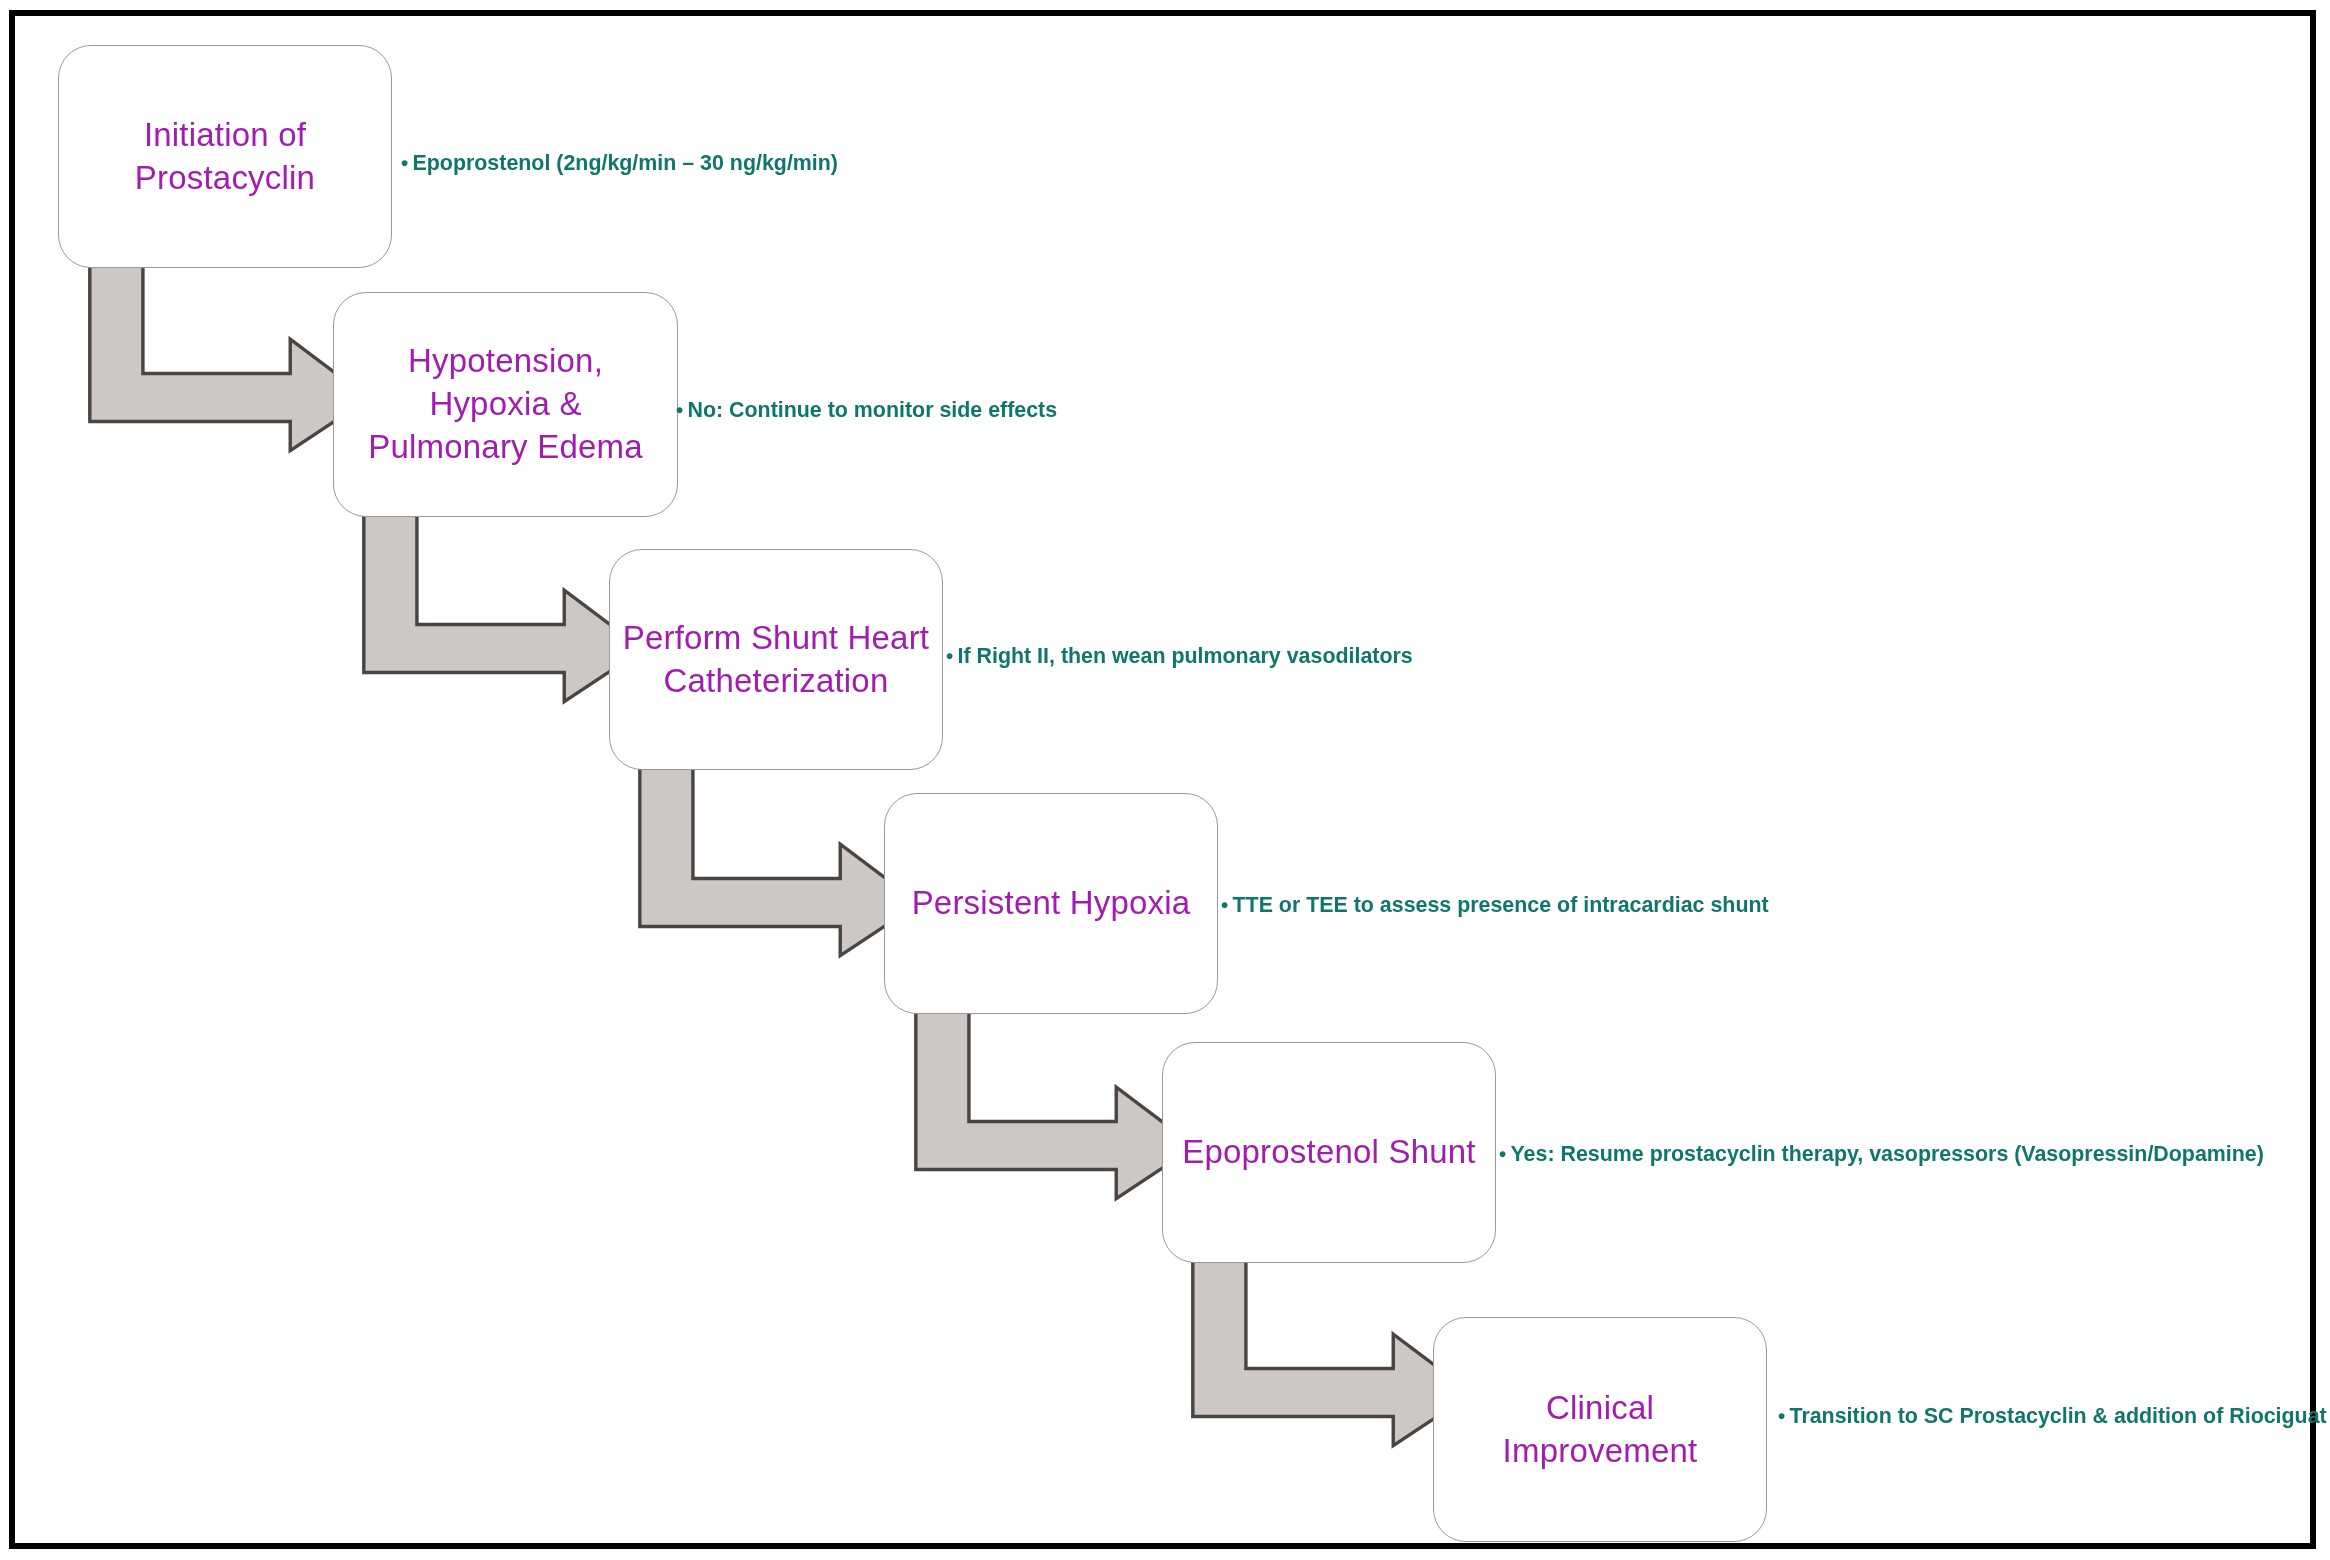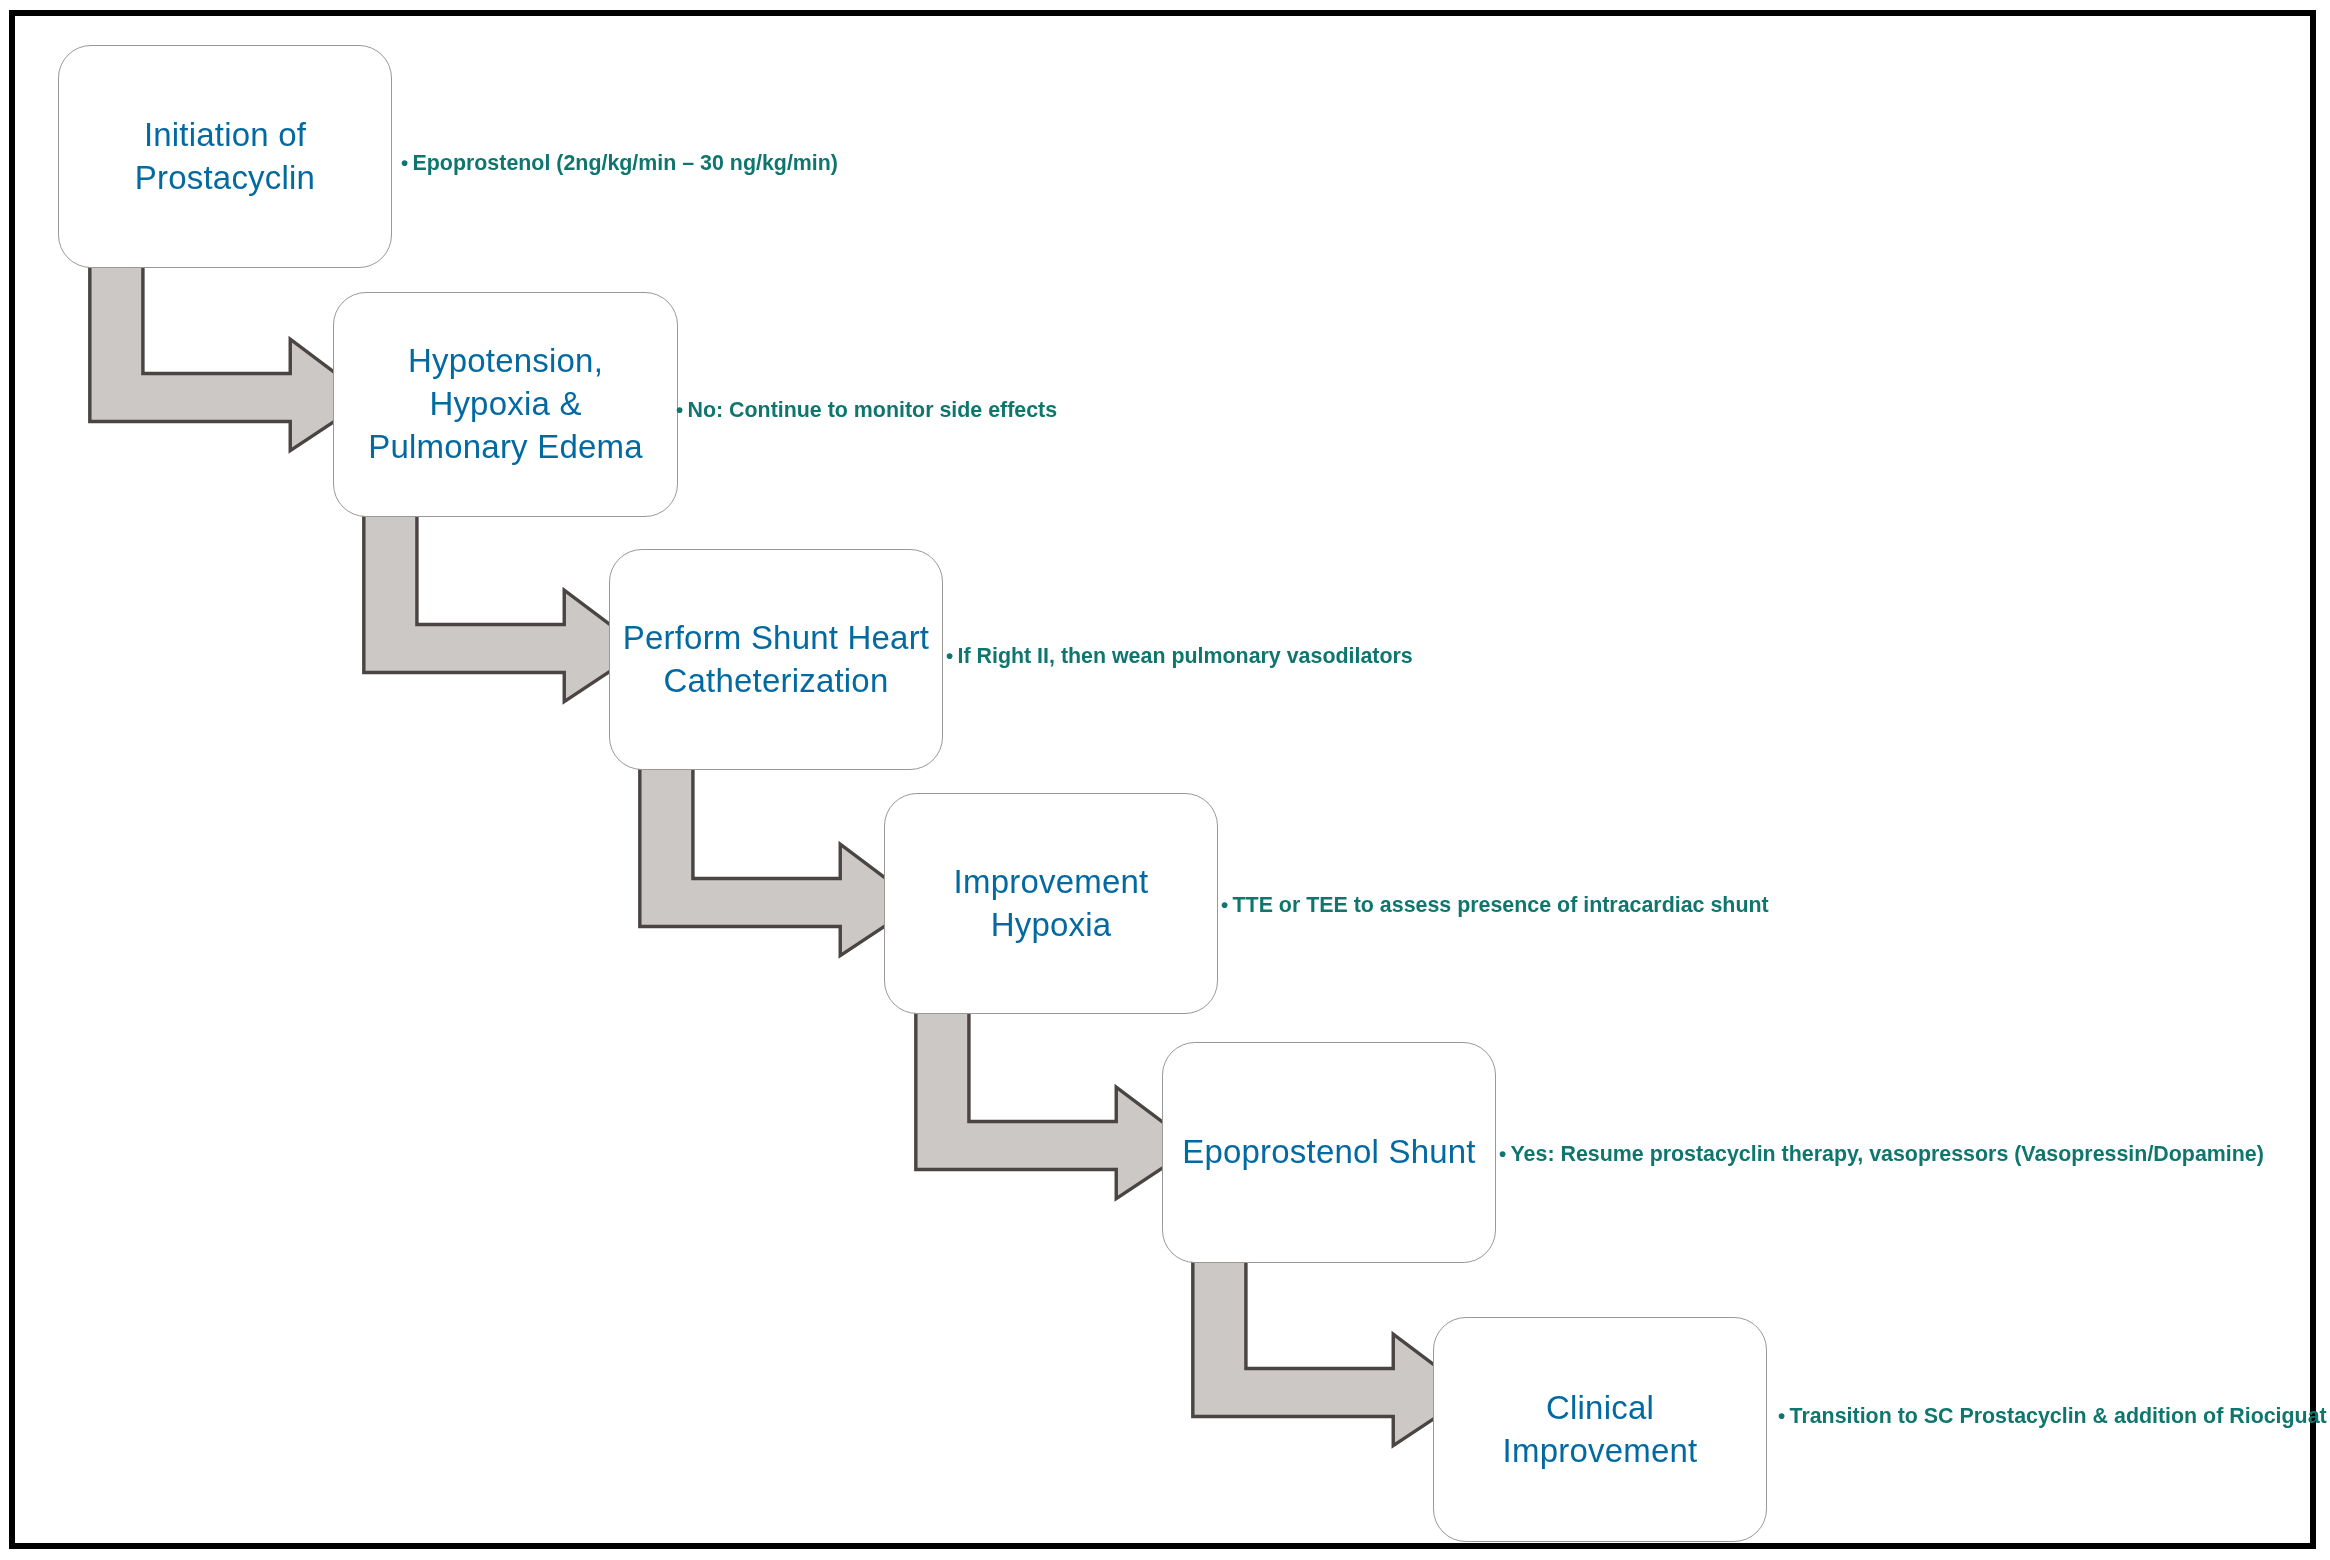--- a/index.html
+++ b/index.html
@@ -34,21 +34,21 @@
     background: #ffffff;
     border: 1.7px solid #9c9895;
     border-radius: 33px;
     display: flex;
     align-items: center;
     justify-content: center;
     z-index: 5;
   }
   .node-label {
     text-align: center;
-    color: #0369a1;
+    color: #a21caf;
     font-size: 33px;
     line-height: 1.30;
     letter-spacing: 0.2px;
     padding: 0 12px;
     white-space: pre-line;
   }
   
   .annotation {
     position: absolute;
     color: #0f766e;
@@ -134,21 +134,21 @@
 
   <div class="node-box" style="left:609px; top:549px; width:334px; height:221px;">
     <div class="node-label">Perform Shunt Heart
 Catheterization</div>
   </div>
   <div class="annotation" style="left:946px; top:643px;">
     <span class="bullet-dot">•</span><span class="annotation-text">If Right II, then wean pulmonary vasodilators</span>
   </div>
 
   <div class="node-box" style="left:884px; top:793px; width:334px; height:221px;">
-    <div class="node-label">Improvement Hypoxia</div>
+    <div class="node-label">Persistent Hypoxia</div>
   </div>
   <div class="annotation" style="left:1221px; top:892px;">
     <span class="bullet-dot">•</span><span class="annotation-text">TTE or TEE to assess presence of intracardiac shunt</span>
   </div>
 
   <div class="node-box" style="left:1162px; top:1042px; width:334px; height:221px;">
     <div class="node-label">Epoprostenol Shunt</div>
   </div>
   <div class="annotation" style="left:1499px; top:1141px;">
     <span class="bullet-dot">•</span><span class="annotation-text">Yes: Resume prostacyclin therapy, vasopressors (Vasopressin/Dopamine)</span>

